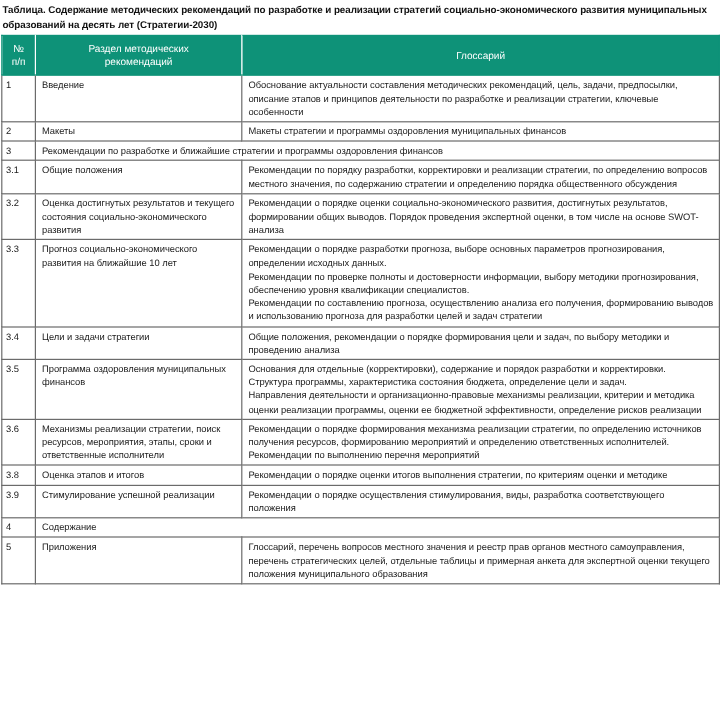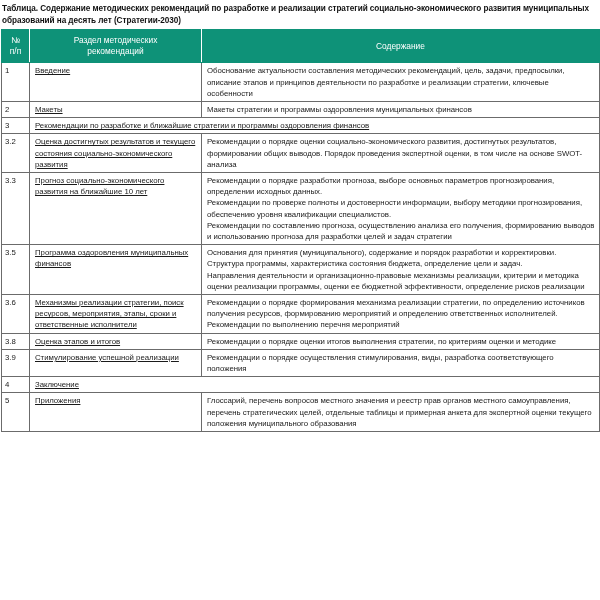--- a/index.html
+++ b/index.html
@@ -60,21 +60,21 @@
     font-size: 7.8px;
     line-height: 11.2px;
     vertical-align: top;
     padding: 2px 4px 2px 4px;
     letter-spacing: -0.02px;
   }
   tbody td.num {
     padding-left: 3px;
     padding-right: 2px;
   }
-  tbody td.sect { padding-left: 5px; text-decoration: underline; }
+  tbody td.sect { padding-left: 5px; }
   tbody td.cont { padding-left: 5px; }
   tbody td p {
     margin: 0;
   }
   tbody td p + p { margin-top: 0px; }
 </style>
 </head>
 <body>
 
 <div class="page">
@@ -91,21 +91,21 @@
       <tr>
         <th>
           <span>№</span><br>
           <span>п/п</span>
         </th>
         <th>
           <span>Раздел методических</span><br>
           <span>рекомендаций</span>
         </th>
         <th>
-          <span>Содержание</span>
+          <span>Глоссарий</span>
         </th>
       </tr>
     </thead>
     <tbody id="table-body">
         <tr>
           <td class="num">1</td>
           <td class="sect">Введение</td>
           <td class="cont">
             <p>Обоснование актуальности составления методических рекомендаций, цель, задачи, предпосылки, описание этапов и принципов деятельности по разработке и реализации стратегии, ключевые особенности</p>
           </td>
@@ -115,40 +115,54 @@
           <td class="sect">Макеты</td>
           <td class="cont">
             <p>Макеты стратегии и программы оздоровления муниципальных финансов</p>
           </td>
         </tr>
         <tr>
           <td class="num">3</td>
           <td class="sect" colspan="2">Рекомендации по разработке и ближайшие стратегии и программы оздоровления финансов</td>
         </tr>
         <tr>
+          <td class="num">3.1</td>
+          <td class="sect">Общие положения</td>
+          <td class="cont">
+            <p>Рекомендации по порядку разработки, корректировки и реализации стратегии, по определению вопросов местного значения, по содержанию стратегии и определению порядка общественного обсуждения</p>
+          </td>
+        </tr>
+        <tr>
           <td class="num">3.2</td>
           <td class="sect">Оценка достигнутых результатов и текущего состояния социально-экономического развития</td>
           <td class="cont">
             <p>Рекомендации о порядке оценки социально-экономического развития, достигнутых результатов, формировании общих выводов. Порядок проведения экспертной оценки, в том числе на основе SWOT-анализа</p>
           </td>
         </tr>
         <tr>
           <td class="num">3.3</td>
           <td class="sect">Прогноз социально-экономического развития на ближайшие 10 лет</td>
           <td class="cont">
             <p>Рекомендации о порядке разработки прогноза, выборе основных параметров прогнозирования, определении исходных данных.</p>
             <p>Рекомендации по проверке полноты и достоверности информации, выбору методики прогнозирования, обеспечению уровня квалификации специалистов.</p>
             <p>Рекомендации по составлению прогноза, осуществлению анализа его получения, формированию выводов и использованию прогноза для разработки целей и задач стратегии</p>
           </td>
         </tr>
         <tr>
+          <td class="num">3.4</td>
+          <td class="sect">Цели и задачи стратегии</td>
+          <td class="cont">
+            <p>Общие положения, рекомендации о порядке формирования цели и задач, по выбору методики и проведению анализа</p>
+          </td>
+        </tr>
+        <tr>
           <td class="num">3.5</td>
           <td class="sect">Программа оздоровления муниципальных финансов</td>
           <td class="cont">
-            <p>Основания для принятия (муниципального), содержание и порядок разработки и корректировки.</p>
+            <p>Основания для отдельные (корректировки), содержание и порядок разработки и корректировки.</p>
             <p>Структура программы, характеристика состояния бюджета, определение цели и задач.</p>
             <p>Направления деятельности и организационно-правовые механизмы реализации, критерии и методика оценки реализации программы, оценки ее бюджетной эффективности, определение рисков реализации</p>
           </td>
         </tr>
         <tr>
           <td class="num">3.6</td>
           <td class="sect">Механизмы реализации стратегии, поиск ресурсов, мероприятия, этапы, сроки и ответственные исполнители</td>
           <td class="cont">
             <p>Рекомендации о порядке формирования механизма реализации стратегии, по определению источников получения ресурсов, формированию мероприятий и определению ответственных исполнителей.</p>
             <p>Рекомендации по выполнению перечня мероприятий</p>
@@ -163,21 +177,21 @@
         </tr>
         <tr>
           <td class="num">3.9</td>
           <td class="sect">Стимулирование успешной реализации</td>
           <td class="cont">
             <p>Рекомендации о порядке осуществления стимулирования, виды, разработка соответствующего положения</p>
           </td>
         </tr>
         <tr>
           <td class="num">4</td>
-          <td class="sect" colspan="2">Заключение</td>
+          <td class="sect" colspan="2">Содержание</td>
         </tr>
         <tr>
           <td class="num">5</td>
           <td class="sect">Приложения</td>
           <td class="cont">
             <p>Глоссарий, перечень вопросов местного значения и реестр прав органов местного самоуправления, перечень стратегических целей, отдельные таблицы и примерная анкета для экспертной оценки текущего положения муниципального образования</p>
           </td>
         </tr>
       </tbody>
   </table>

